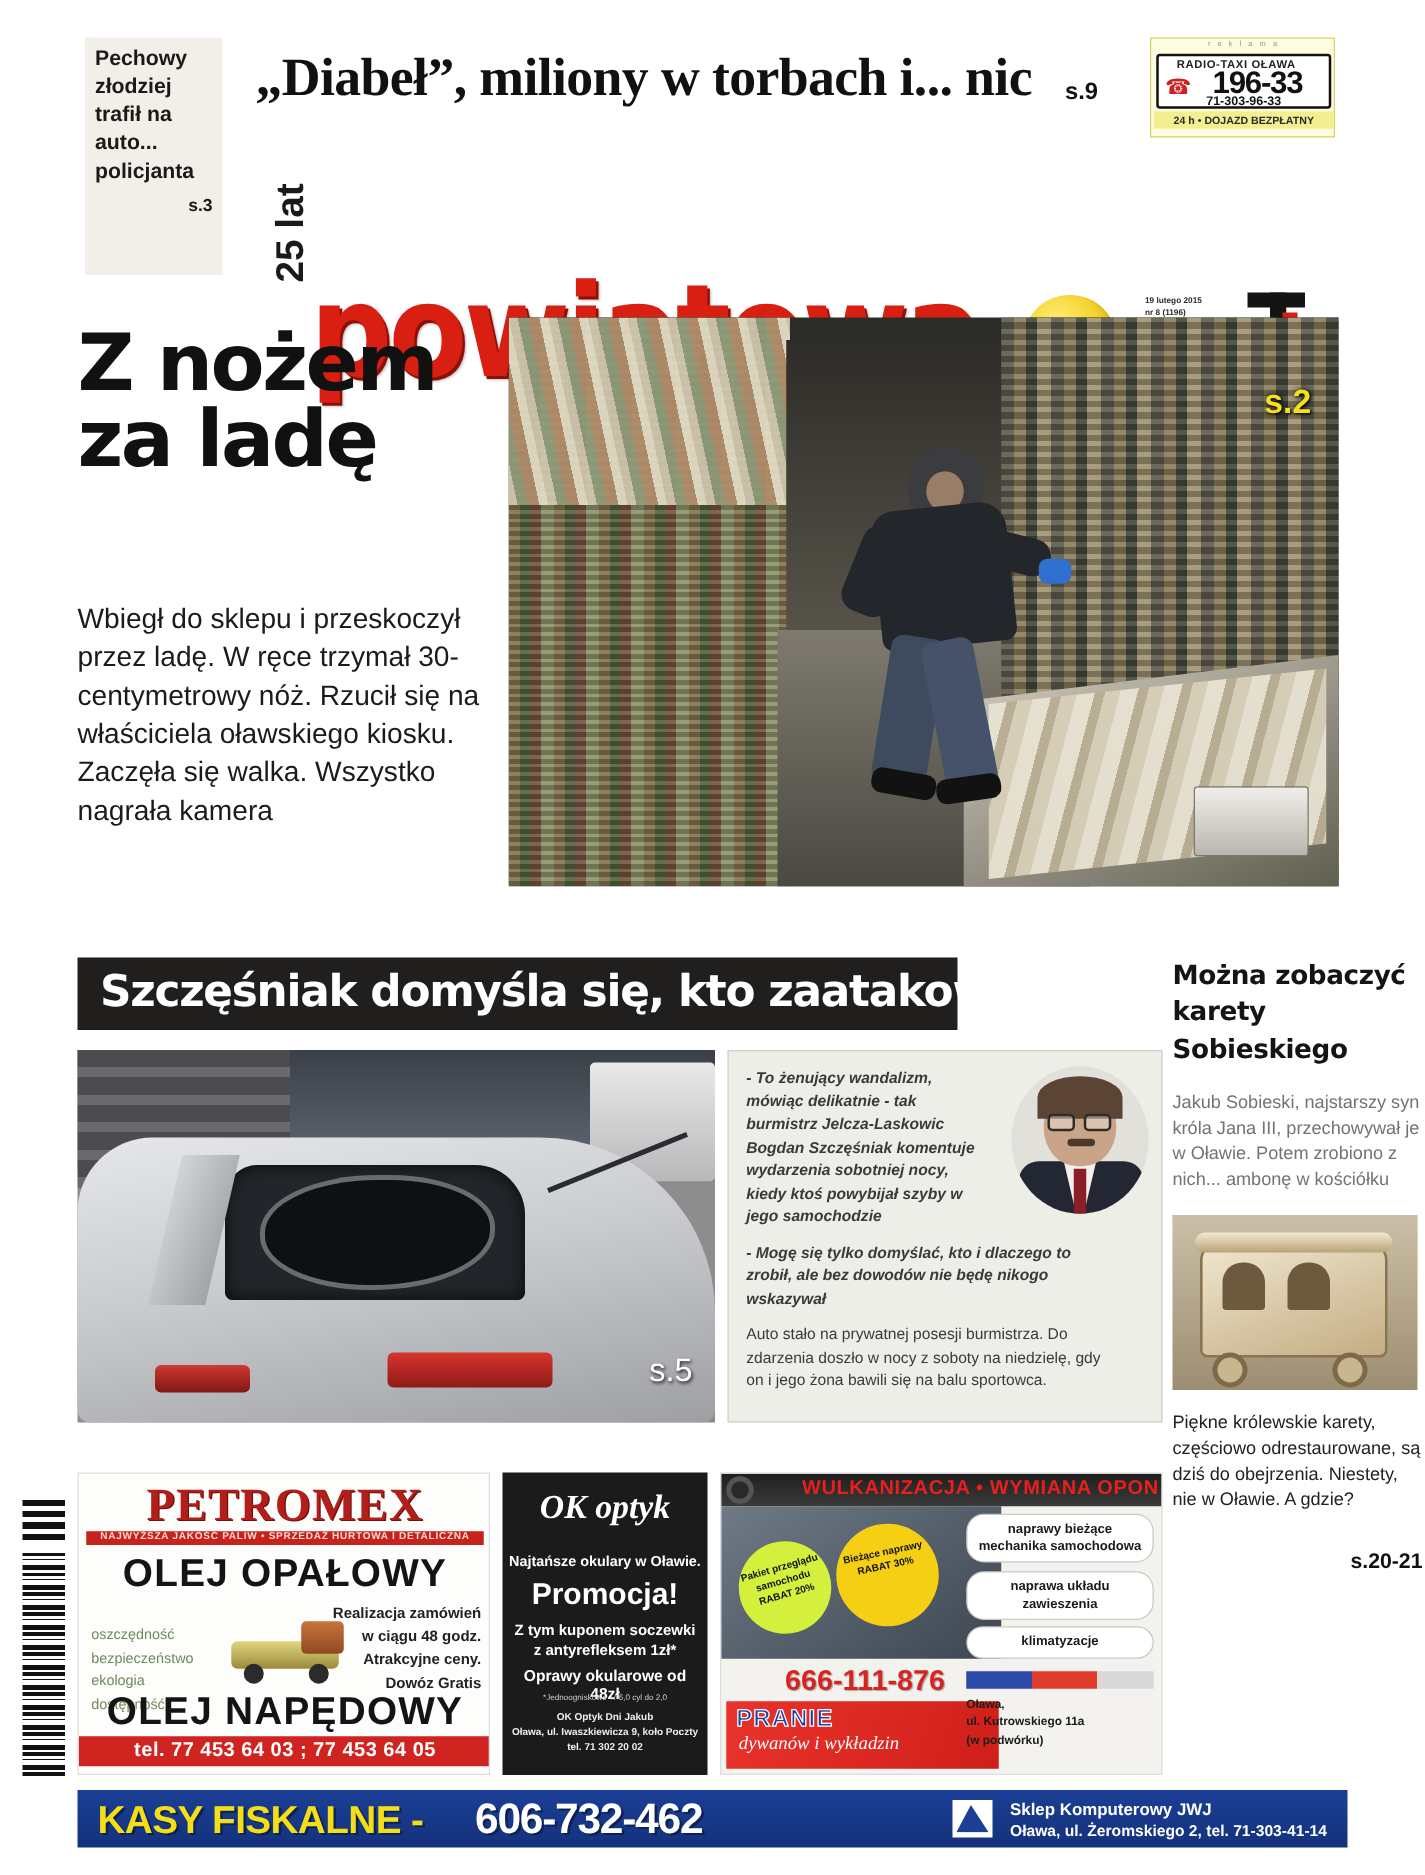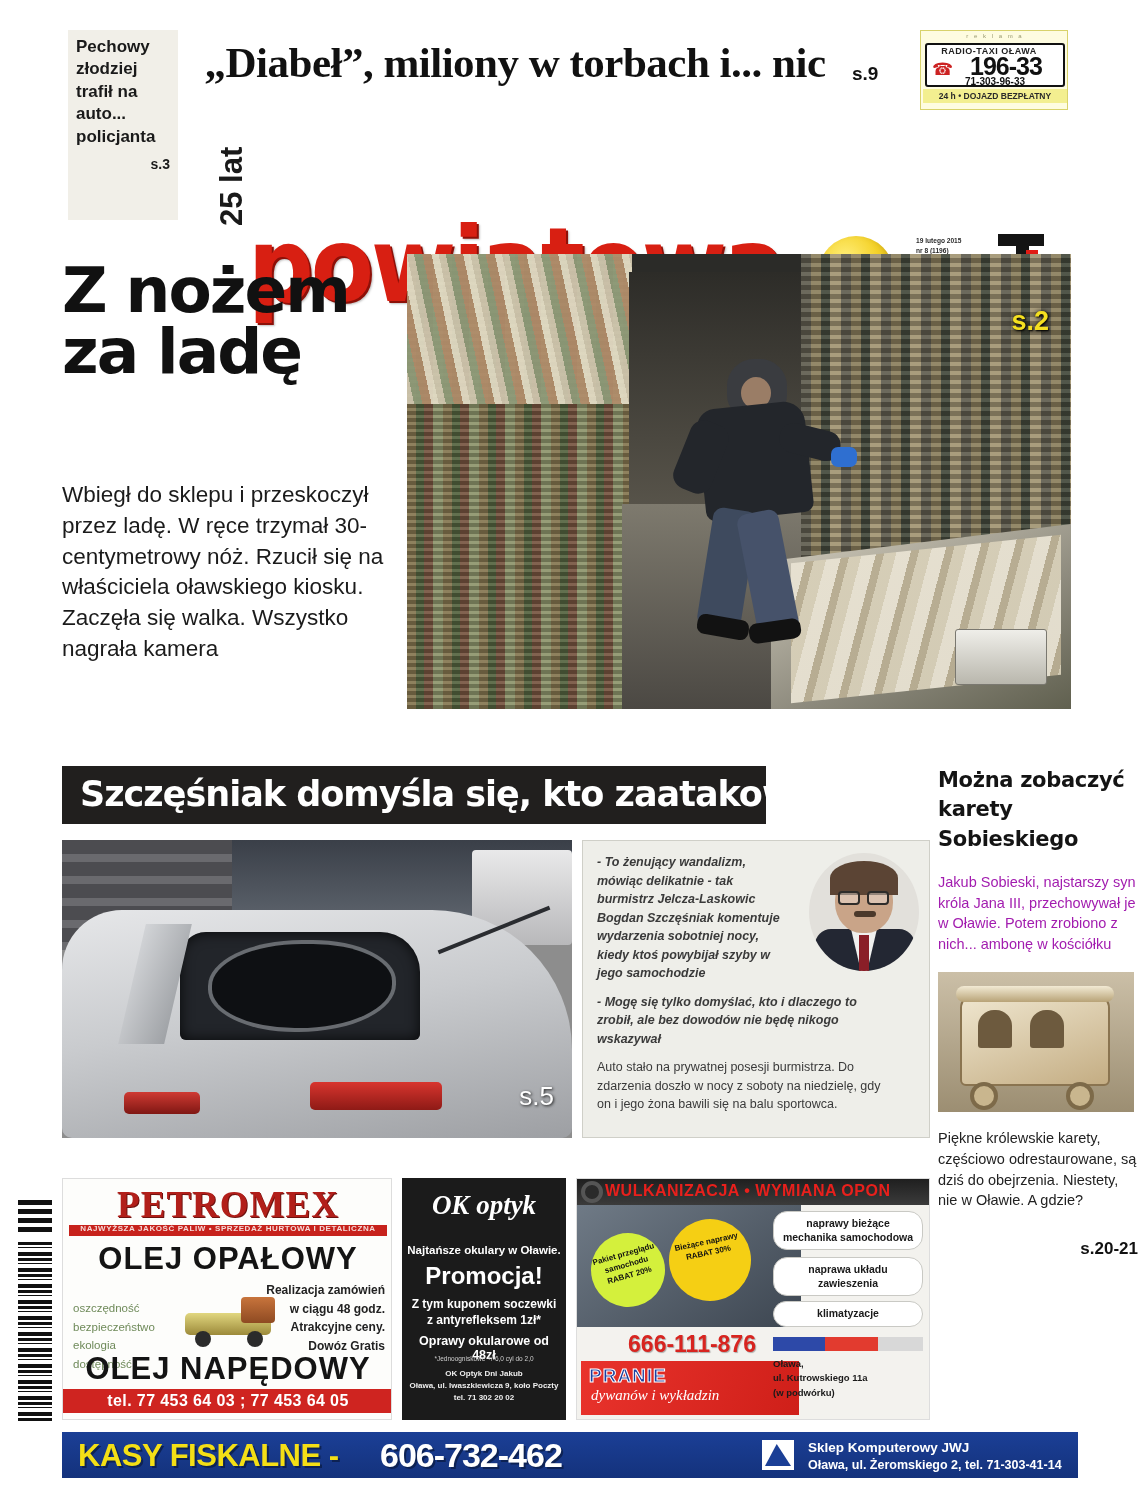--- a/index.html
+++ b/index.html
@@ -234,21 +234,21 @@
   .pt-shirt{ position:absolute; left:42px; top:76px; width:26px; height:42px; background:#f0f0ef;
     clip-path: polygon(0 0, 100% 0, 62% 100%, 38% 100%); }
   .pt-tie  { position:absolute; left:50px; top:82px; width:10px; height:38px; background:#8a1f28; }
 
   
   .side { position:absolute; left:938px; top:766px; width:200px; height:680px; }
   .side-head {
     font-family:"DejaVu Sans", sans-serif;
     font-size:21px; font-weight:700; line-height:1.4; color:#141414; letter-spacing:-.3px;
   }
-  .side-body { margin-top:18px; font-size:14.5px; line-height:1.42; color:#a21caf; }
+  .side-body { margin-top:18px; font-size:14.5px; line-height:1.42; color:#737373; }
   .side-photo { margin-top:18px; width:196px; height:140px; overflow:hidden; position:relative;
      background:#c9bda6; }
   .sp-bg { position:absolute; inset:0; background:linear-gradient(180deg,#cbbfa7,#9c8e72); }
   .sp-body { position:absolute; left:22px; top:22px; width:150px; height:92px; border-radius:14px 14px 6px 6px;
     background:linear-gradient(160deg,#efe6cf,#c4ad83); border:2px solid #8a7450; }
   .sp-win1 { position:absolute; left:40px; top:38px; width:34px; height:38px; background:#6d5a3e;
     border-radius:16px 16px 3px 3px; }
   .sp-win2 { position:absolute; left:92px; top:38px; width:34px; height:38px; background:#6d5a3e;
     border-radius:16px 16px 3px 3px; }
   .sp-roof { position:absolute; left:18px; top:14px; width:158px; height:16px; border-radius:8px;
@@ -304,21 +304,21 @@
      font-size:12.5px; font-weight:700; }
   .ok-fine{ position:absolute; left:6px; top:176px; width:152px; text-align:center;
      font-size:6.5px; line-height:1.4; color:#cfcfcf; }
   .ok-addr{ position:absolute; left:6px; top:190px; width:152px; text-align:center;
      font-size:8px; line-height:1.5; font-weight:700; color:#eee; }
 
   .ad-opony { position:absolute; left:514px; top:0; width:354px; height:242px;
      background:#f3f2ee; overflow:hidden; border:1px solid #ddd; }
   .op-bar { position:absolute; left:0; top:0; width:354px; height:26px;
      background:linear-gradient(180deg,#1f1f1f,#3b3b3b); }
-  .op-bar-txt { position:absolute; left:28px; top:3px; width:322px; text-align:left;
+  .op-bar-txt { position:absolute; left:28px; top:3px; width:322px; text-align:right;
      font-size:16px; font-weight:700; color:#e8201c; letter-spacing:.5px; }
   .op-tyre { position:absolute; left:4px; top:2px; width:22px; height:22px; border-radius:50%;
      background:#2a2a2a; border:4px solid #555; }
   .op-photo { position:absolute; left:0; top:26px; width:224px; height:122px;
      background:linear-gradient(145deg,#6f7a86,#3d4651); }
   .op-burst1 { position:absolute; left:14px; top:54px; width:74px; height:74px; border-radius:50%;
      background:#d4f03c; transform:rotate(-16deg); }
   .op-burst1 span { display:block; padding-top:16px; text-align:center; font-size:8px;
      font-weight:700; line-height:1.35; color:#111; }
   .op-burst2 { position:absolute; left:92px; top:40px; width:82px; height:82px; border-radius:50%;

